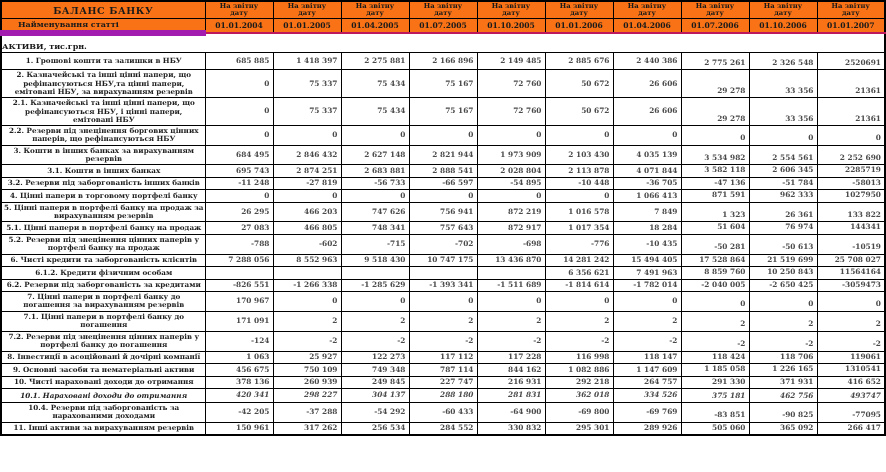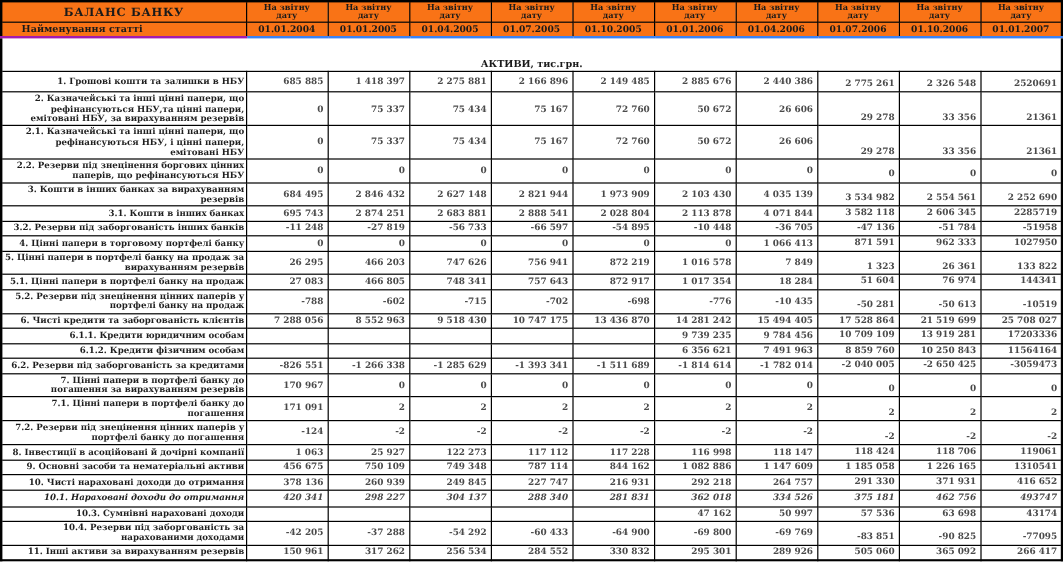--- a/index.html
+++ b/index.html
@@ -23,54 +23,54 @@
   th.title {
     font-size: 9.5px;
     letter-spacing: 0.6px;
     text-align: center;
     padding: 2px 0 1px 0;
   }
   th.name-col {
     font-size: 8px;
     text-align: left;
     padding: 0 0 1px 16px;
-    border-bottom: 2px solid #a21caf;
+    border-bottom: 6px solid #a21caf;
     margin-left: 20px;
   }
   th.rdate {
     font-size: 6.8px;
     line-height: 7.2px;
     text-align: center;
     padding: 1px 0;
   }
   th.date {
     font-size: 7.6px;
     text-align: center;
     padding: 0 0 1px 0;
-    border-bottom: 2px solid #3b82f6;
+    border-bottom: 2px solid #be185d;
   }
 
   td.section {
     border: 1px solid #000;
-    text-align: center;
+    text-align: left;
     font-size: 8px;
     color: #1a1a1a;
-    padding: 16px 0 1px 0;
+    padding: 5px 0 1px 0;
   }
 
   tbody td {
     border: 1px solid #000;
     vertical-align: middle;
     overflow: hidden;
   }
   td.name {
     font-size: 7.2px;
     line-height: 8.3px;
     color: #1f1f1f;
-    text-align: right;
+    text-align: center;
     padding: 1px 1px 1px 2px;
   }
   td.num {
     font-size: 7.4px;
     line-height: 8.5px;
     color: #4a4a4a;
     text-align: right;
     padding: 1px 3px 1px 1px;
     white-space: nowrap;
   }
@@ -238,21 +238,21 @@
           <td class="name">3.2. Резерви під заборгованість інших банків</td>
           <td class="num">-11 248</td>
           <td class="num">-27 819</td>
           <td class="num">-56 733</td>
           <td class="num">-66 597</td>
           <td class="num">-54 895</td>
           <td class="num">-10 448</td>
           <td class="num">-36 705</td>
           <td class="num vb">-47 136</td>
           <td class="num vb">-51 784</td>
-          <td class="num vb">-51958</td>
+          <td class="num vb">-58013</td>
         </tr>
         <tr>
           <td class="name">4. Цінні папери в торговому портфелі банку</td>
           <td class="num">0</td>
           <td class="num">0</td>
           <td class="num">0</td>
           <td class="num">0</td>
           <td class="num">0</td>
           <td class="num">0</td>
           <td class="num">1 066 413</td>
@@ -306,33 +306,20 @@
           <td class="num">9 518 430</td>
           <td class="num">10 747 175</td>
           <td class="num">13 436 870</td>
           <td class="num">14 281 242</td>
           <td class="num">15 494 405</td>
           <td class="num vb">17 528 864</td>
           <td class="num vb">21 519 699</td>
           <td class="num vb">25 708 027</td>
         </tr>
         <tr>
-          <td class="name">6.1.1. Кредити юридичним особам</td>
-          <td class="num"></td>
-          <td class="num"></td>
-          <td class="num"></td>
-          <td class="num"></td>
-          <td class="num"></td>
-          <td class="num">9 739 235</td>
-          <td class="num">9 784 456</td>
-          <td class="num vb">10 709 109</td>
-          <td class="num vb">13 919 281</td>
-          <td class="num vb">17203336</td>
-        </tr>
-        <tr>
           <td class="name">6.1.2. Кредити фізичним особам</td>
           <td class="num"></td>
           <td class="num"></td>
           <td class="num"></td>
           <td class="num"></td>
           <td class="num"></td>
           <td class="num">6 356 621</td>
           <td class="num">7 491 963</td>
           <td class="num vb">8 859 760</td>
           <td class="num vb">10 250 843</td>
@@ -427,40 +414,27 @@
           <td class="num">264 757</td>
           <td class="num vb">291 330</td>
           <td class="num vb">371 931</td>
           <td class="num vb">416 652</td>
         </tr>
         <tr style="height: 14px; font-style: italic;">
           <td class="name">10.1. Нараховані доходи до отримання</td>
           <td class="num">420 341</td>
           <td class="num">298 227</td>
           <td class="num">304 137</td>
-          <td class="num">288 340</td>
+          <td class="num">288 180</td>
           <td class="num">281 831</td>
           <td class="num">362 018</td>
           <td class="num">334 526</td>
           <td class="num vb">375 181</td>
           <td class="num vb">462 756</td>
           <td class="num vb">493747</td>
-        </tr>
-        <tr>
-          <td class="name">10.3. Сумнівні нараховані доходи</td>
-          <td class="num"></td>
-          <td class="num"></td>
-          <td class="num"></td>
-          <td class="num"></td>
-          <td class="num"></td>
-          <td class="num">47 162</td>
-          <td class="num">50 997</td>
-          <td class="num vb">57 536</td>
-          <td class="num vb">63 698</td>
-          <td class="num vb">43174</td>
         </tr>
         <tr>
           <td class="name">10.4. Резерви під заборгованість за нарахованими доходами</td>
           <td class="num">-42 205</td>
           <td class="num">-37 288</td>
           <td class="num">-54 292</td>
           <td class="num">-60 433</td>
           <td class="num">-64 900</td>
           <td class="num">-69 800</td>
           <td class="num">-69 769</td>

